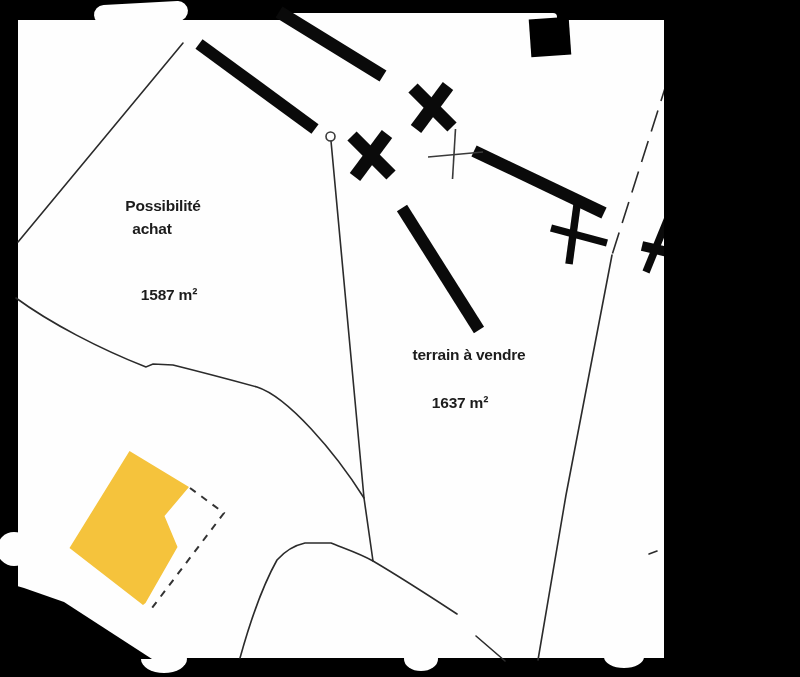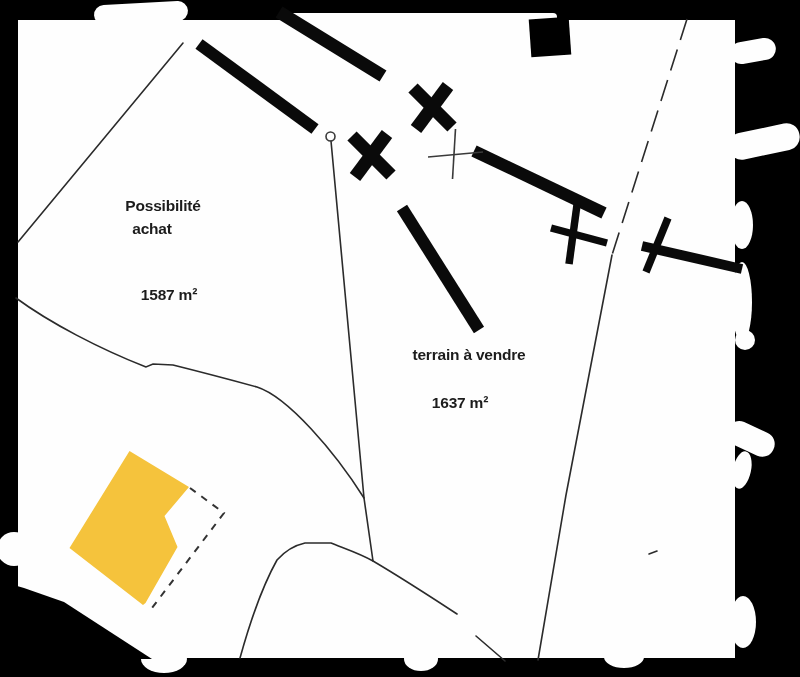--- a/index.html
+++ b/index.html
@@ -1,16 +1,16 @@
 <!DOCTYPE html>
 <html style="--background: #000000; --paper: #fefefe; --ink: #0a0a0a; --line: #2b2b2b; --dash: #333333; --building: #f5c33c;"><head>
 <meta charset="utf-8">
 <style>
   html,body{margin:0;padding:0;background:#000;}
-  .stage{width:800px;height:677px;position:relative;overflow:hidden;}
+  .stage{width:664px;height:677px;position:relative;overflow:hidden;}
   svg{display:block;}
   .paper{fill:var(--paper,#fefefe);}
   .bg{fill:var(--background,#000);}
   .thin{stroke:var(--line,#2b2b2b);stroke-width:1.6;fill:none;stroke-linecap:round;}
   .dashedline{stroke:var(--line,#2b2b2b);stroke-width:1.6;fill:none;stroke-dasharray:22 10;}
   .road{stroke:var(--ink,#0a0a0a);fill:none;stroke-linecap:butt;}
   .xmark{stroke:var(--ink,#0a0a0a);stroke-width:13;fill:none;stroke-linecap:butt;}
   .tick{stroke:var(--ink,#0a0a0a);stroke-width:7.5;fill:none;stroke-linecap:butt;}
   .pluscross{stroke:#3a3a3a;stroke-width:1.6;fill:none;}
   .building{fill:var(--building,#f5c33c);}

